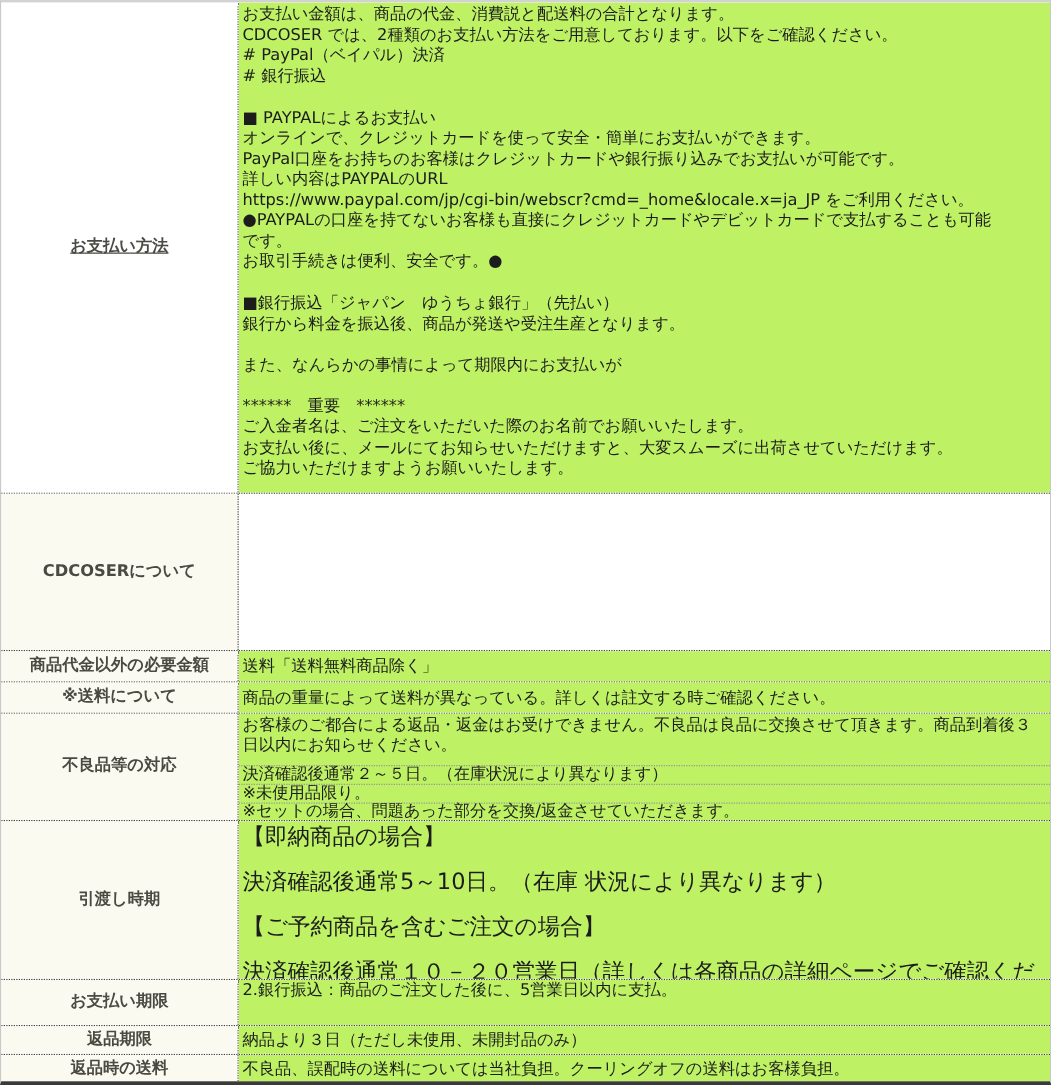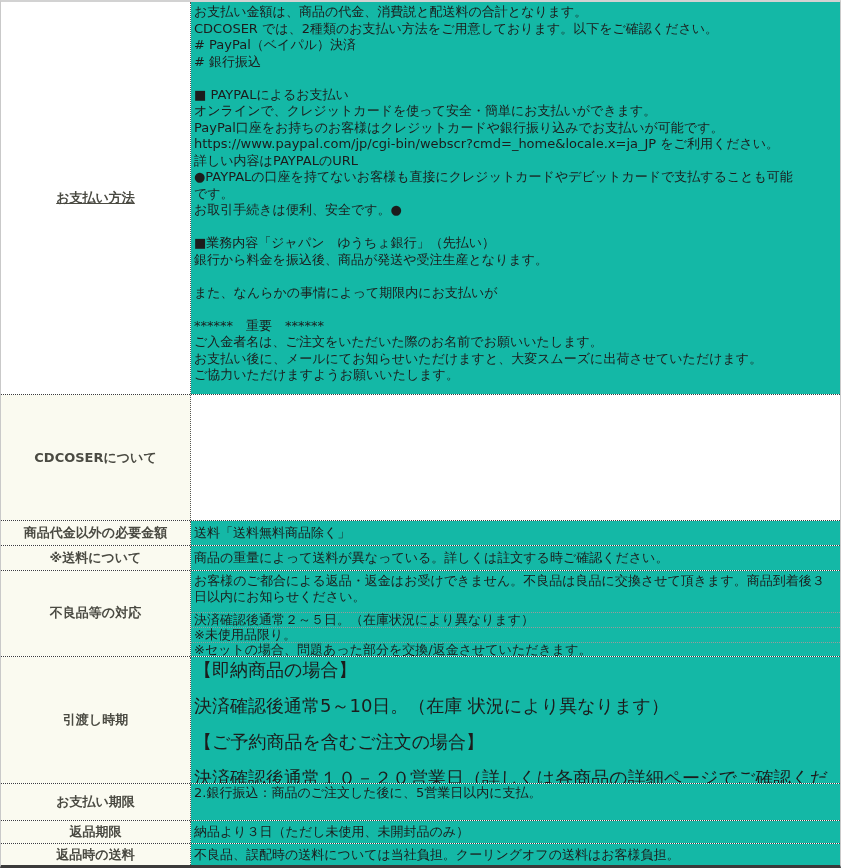--- a/index.html
+++ b/index.html
@@ -14,21 +14,21 @@
   .row:last-child{border-bottom:none;}
   .label-cell{
     width:190px;min-width:190px;box-sizing:border-box;
     border-right:1px dotted #555;
     display:flex;align-items:center;justify-content:center;
     font-weight:bold;font-size:13px;color:#4a4a42;text-align:center;
     padding:2px;line-height:16px;
   }
   .label-white{background:#ffffff;text-decoration:underline;}
   .label-ivory{background:#fafaf0;}
-  .content-cell{flex:1;box-sizing:border-box;background:#14b8a6;overflow:hidden;}
+  .content-cell{flex:1;box-sizing:border-box;background:#bef264;overflow:hidden;}
   .pad{padding:2px 4px 0 3px;}
   .lines .line{min-height:16.5px;line-height:16.5px;font-size:13px;white-space:pre-wrap;}
   .lines-lg .line{min-height:18px;line-height:18px;font-size:18px;white-space:pre-wrap;}
   .subcol{display:flex;flex-direction:column;}
   .subrow{
     box-sizing:border-box;display:flex;align-items:center;
     font-size:13px;line-height:15px;padding:1px 4px 1px 3px;
     border-bottom:1px dotted #9a9a9a;white-space:pre-wrap;
   }
   .subcol .subrow:last-child{border-bottom:none;}
@@ -62,27 +62,27 @@
     <div class="label-cell label-white">お支払い方法</div>
     <div class="content-cell pad lines">
         <div class="line">お支払い金額は、商品の代金、消費説と配送料の合計となります。</div>
         <div class="line">CDCOSER では、2種類のお支払い方法をご用意しております。以下をご確認ください。</div>
         <div class="line"># PayPal（ベイパル）決済</div>
         <div class="line"># 銀行振込</div>
         <div class="line blank"></div>
         <div class="line">■ PAYPALによるお支払い</div>
         <div class="line">オンラインで、クレジットカードを使って安全・簡単にお支払いができます。</div>
         <div class="line">PayPal口座をお持ちのお客様はクレジットカードや銀行振り込みでお支払いが可能です。</div>
+        <div class="line">詳しい内容はPAYPALのURL</div>
         <div class="line">https://www.paypal.com/jp/cgi-bin/webscr?cmd=_home&amp;locale.x=ja_JP をご利用ください。</div>
-        <div class="line">詳しい内容はPAYPALのURL</div>
         <div class="line">●PAYPALの口座を持てないお客様も直接にクレジットカードやデビットカードで支払することも可能</div>
         <div class="line">です。</div>
         <div class="line">お取引手続きは便利、安全です。●</div>
         <div class="line blank"></div>
-        <div class="line">■業務内容「ジャパン　ゆうちょ銀行」（先払い）</div>
+        <div class="line">■銀行振込「ジャパン　ゆうちょ銀行」（先払い）</div>
         <div class="line">銀行から料金を振込後、商品が発送や受注生産となります。</div>
         <div class="line blank"></div>
         <div class="line">また、なんらかの事情によって期限内にお支払いが</div>
         <div class="line blank"></div>
         <div class="line">******　重要　******</div>
         <div class="line">ご入金者名は、ご注文をいただいた際のお名前でお願いいたします。</div>
         <div class="line">お支払い後に、メールにてお知らせいただけますと、大変スムーズに出荷させていただけます。</div>
         <div class="line">ご協力いただけますようお願いいたします。</div>
       </div>
   </div>

